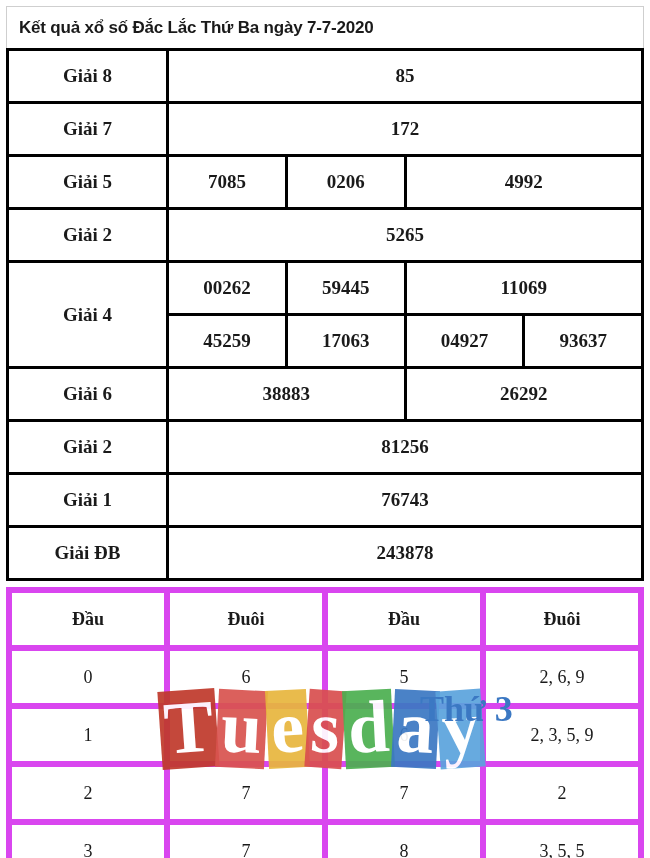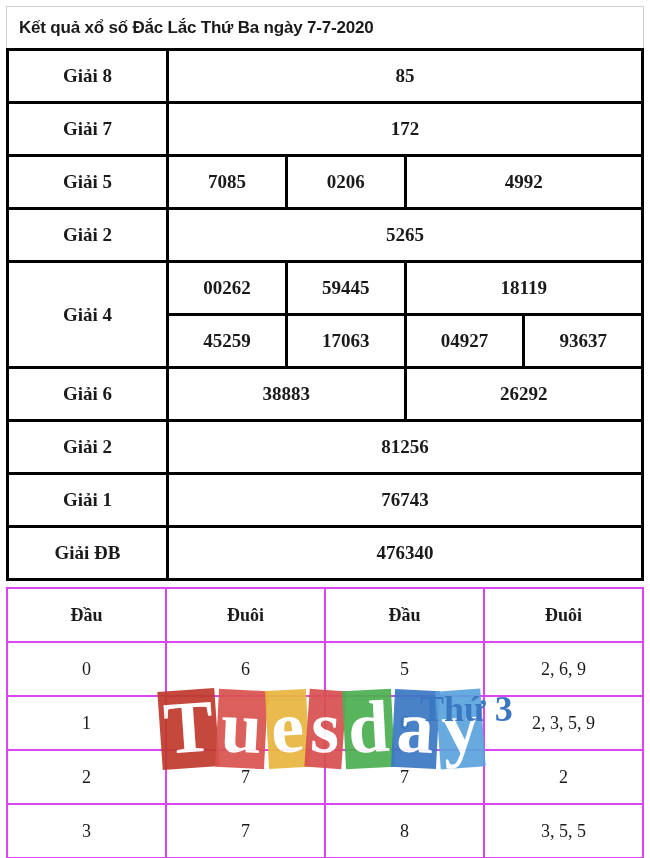--- a/index.html
+++ b/index.html
@@ -77,21 +77,21 @@
   table.headtail {
     border-collapse: collapse;
     width: 638px;
     table-layout: fixed;
     margin-top: 6px;
     position: relative;
     z-index: 2;
     background: transparent;
   }
   table.headtail td, table.headtail th {
-    border: 2px solid #d946ef;
+    border: 6px solid #d946ef;
     text-align: center;
     vertical-align: middle;
     height: 50px;
     font-size: 18px;
     font-family: "Liberation Serif", serif;
     color: #1a1a1a;
     font-weight: normal;
     background: transparent;
   }
   table.headtail th {
@@ -180,21 +180,21 @@
         <td class="prize" colspan="2">4992</td>
       </tr>
       <tr>
         <td class="label">Giải 2</td>
         <td class="prize" colspan="4">5265</td>
       </tr>
       <tr>
         <td class="label" rowspan="2">Giải 4</td>
         <td class="prize">00262</td>
         <td class="prize">59445</td>
-        <td class="prize" colspan="2">18119</td>
+        <td class="prize" colspan="2">11069</td>
       </tr>
       <tr>
         <td class="prize">45259</td>
         <td class="prize">17063</td>
         <td class="prize">04927</td>
         <td class="prize">93637</td>
       </tr>
       <tr>
         <td class="label">Giải 6</td>
         <td class="prize" colspan="2">38883</td>
@@ -203,21 +203,21 @@
       <tr>
         <td class="label">Giải 2</td>
         <td class="prize" colspan="4">81256</td>
       </tr>
       <tr>
         <td class="label">Giải 1</td>
         <td class="prize" colspan="4">76743</td>
       </tr>
       <tr>
         <td class="label">Giải ĐB</td>
-        <td class="prize db" colspan="4">476340</td>
+        <td class="prize db" colspan="4">243878</td>
       </tr>
     </tbody>
   </table>
 
   <table class="headtail">
     <thead>
       <tr>
         <th>Đầu</th>
         <th>Đuôi</th>
         <th>Đầu</th>

